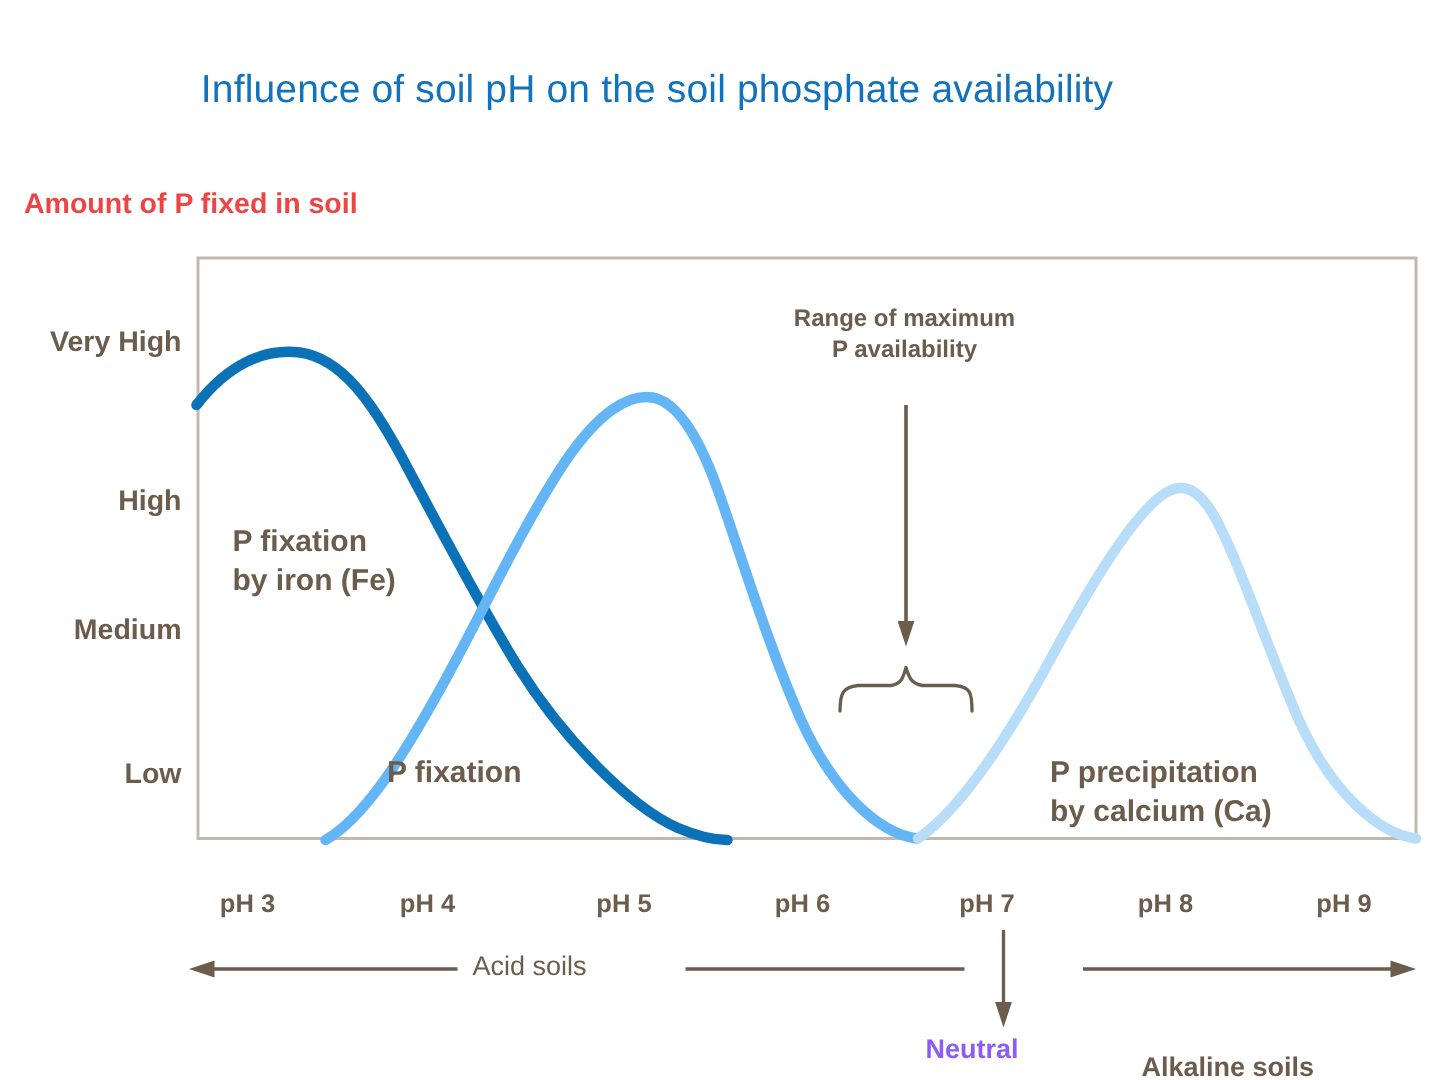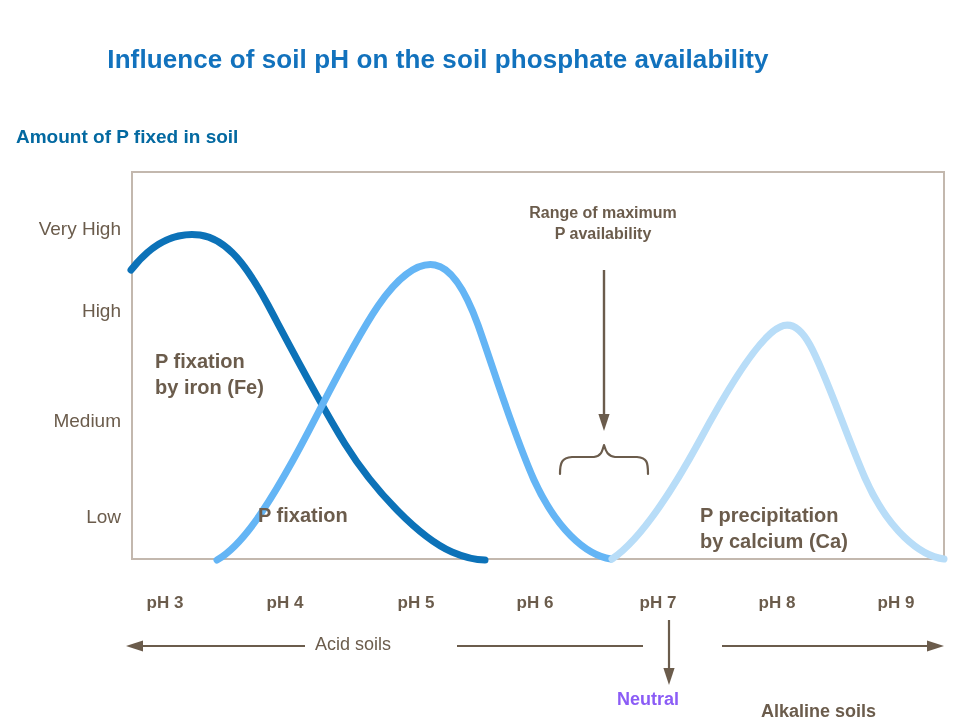--- a/index.html
+++ b/index.html
@@ -24,39 +24,39 @@
   }
   .abs { position: absolute; }
 
   
   #chart-title {
     left: 0;
     top: 44px;
     width: 876px;
     text-align: center;
     font-size: 26px;
-    font-weight: bold;
+    font-weight: normal;
     color: #1272bd;
     letter-spacing: 0.1px;
   }
 
   
   #y-axis-caption {
     left: 16px;
     top: 126px;
     font-size: 19px;
     font-weight: bold;
-    color: #0369a1;
+    color: #ef4444;
   }
 
   
   .y-tick {
     right: 839px;             
     font-size: 19px;
-    font-weight: normal;
+    font-weight: bold;
     color: #6b5c4c;
     text-align: right;
     white-space: nowrap;
   }
 
   
   #plot-frame {
     left: 131px;
     top: 171px;
     width: 814px;
@@ -136,21 +136,21 @@
 </head>
 <body>
 
 <div id="stage">
 
   <div class="abs" id="chart-title">Influence of soil pH on the soil phosphate availability</div>
 
   <div class="abs" id="y-axis-caption">Amount of P fixed in soil</div>
 
   <div class="abs y-tick" style="top:218px">Very High</div>
-  <div class="abs y-tick" style="top:300px">High</div>
+  <div class="abs y-tick" style="top:324px">High</div>
   <div class="abs y-tick" style="top:410px">Medium</div>
   <div class="abs y-tick" style="top:506px">Low</div>
 
   <div class="abs" id="plot-frame"></div>
 
   <svg class="abs" id="chart-svg" viewBox="0 0 960 720">
 
     <path d="M 131,270 C 152,243 176,232 200,235
              C 228,239 248,268 268,305
              C 292,350 318,400 345,444

